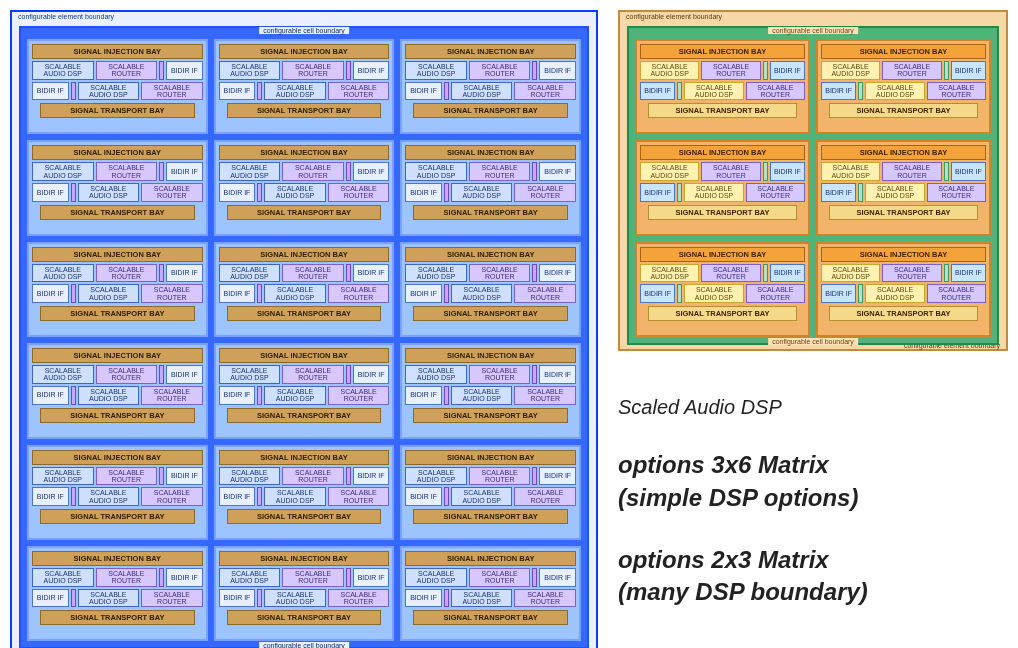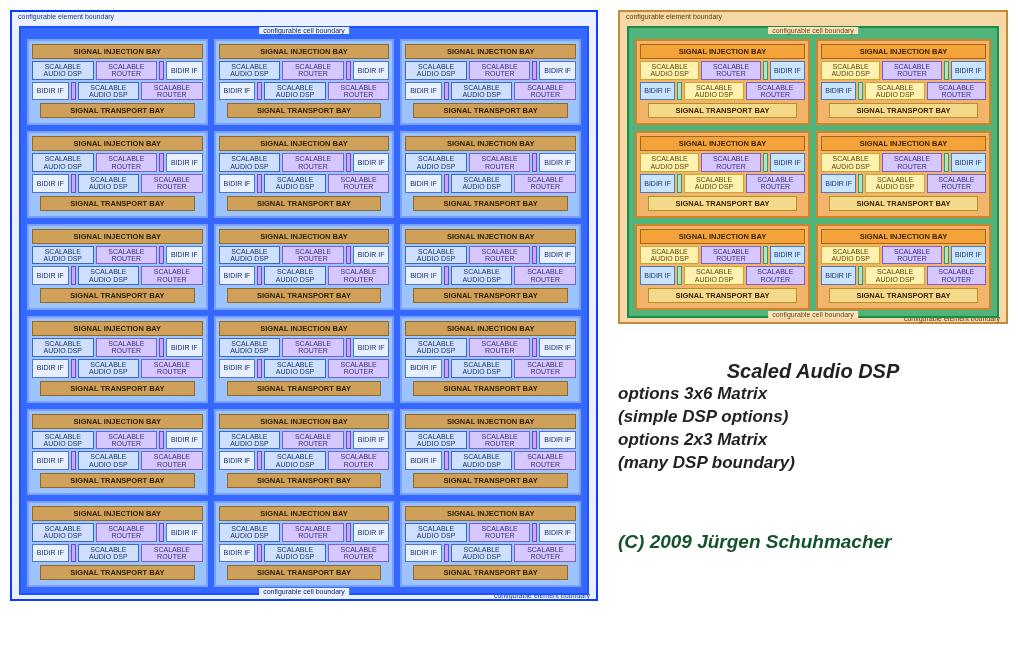--- a/index.html
+++ b/index.html
@@ -69,21 +69,21 @@
     font-size: 7px;
     line-height: 1.05;
     padding: 1px 2px;
     display: flex; align-items: center; justify-content: center;
     min-height: 16px;
   }
   .dsp   { flex: 4; }
   .router{ flex: 4; }
   .bidir { flex: 2.2; }
   .pipe  { flex: 0 0 5px; border:1px solid; }
-  .transport { margin: 1px 8px 0; }
+  .transport { margin: 1px 8px 9px; }
 
   
   .blue .elem-boundary  { border-color:#0a3cff; background:#eaf0ff; color:#0a3c8c;}
   .blue .cell-boundary  { border-color:#1e52ff; background:#3468ff; }
   .blue .cell-boundary > .lbl-top,
   .blue .cell-boundary > .lbl-bot { color:#0a2a6b; background:#eaf0ff; padding:0 4px;}
   .blue .unit   { border-color:#7aa1ff; background:#9ec4ff; }
   .blue .bar.inj    { background:#cfa05a; border-color:#8b6a2a; color:#2d1e00;}
   .blue .bar.trans  { background:#cfa05a; border-color:#8b6a2a; color:#2d1e00;}
   .blue .blk.dsp    { background:#cfe0ff; border-color:#3a66cc; color:#16326e;}
@@ -99,28 +99,27 @@
   .warm .unit   { border-color:#d1832a; background:#f2b36b; }
   .warm .bar.inj    { background:#f4a33a; border-color:#a86514; color:#3d2300;}
   .warm .bar.trans  { background:#f5d98a; border-color:#b48f2a; color:#3d2300;}
   .warm .blk.dsp    { background:#fff1b0; border-color:#caa530; color:#5c4608;}
   .warm .blk.router { background:#d6c8ff; border-color:#7a5fd1; color:#3a2a7a;}
   .warm .blk.bidir  { background:#c9e4ff; border-color:#4a76d0; color:#16326e;}
   .warm .pipe       { background:#b4e0c8; border-color:#3a9a66;}
 
   
   .caption {
-    margin-top: 36px;
+    margin-top: 45px;
     font-style: italic;
-    font-weight: bold;
+    font-weight: normal;
     font-size: 20px;
     color:#222;
-    text-align:center;
-  }
-  .opt-block { font-style: italic; font-weight: bold; font-size:17px; color:#222; line-height:1.35;}
+  }
+  .opt-block { margin-top: 30px; font-style: italic; font-weight: bold; font-size:24px; color:#222; line-height:1.35;}
   .copyright {
     margin-top: 56px;
     font-style: italic; font-weight: bold;
     color:#14532d; font-size: 19px;
   }
 </style>
 </head>
 <body>
 
 <div class="canvas">

